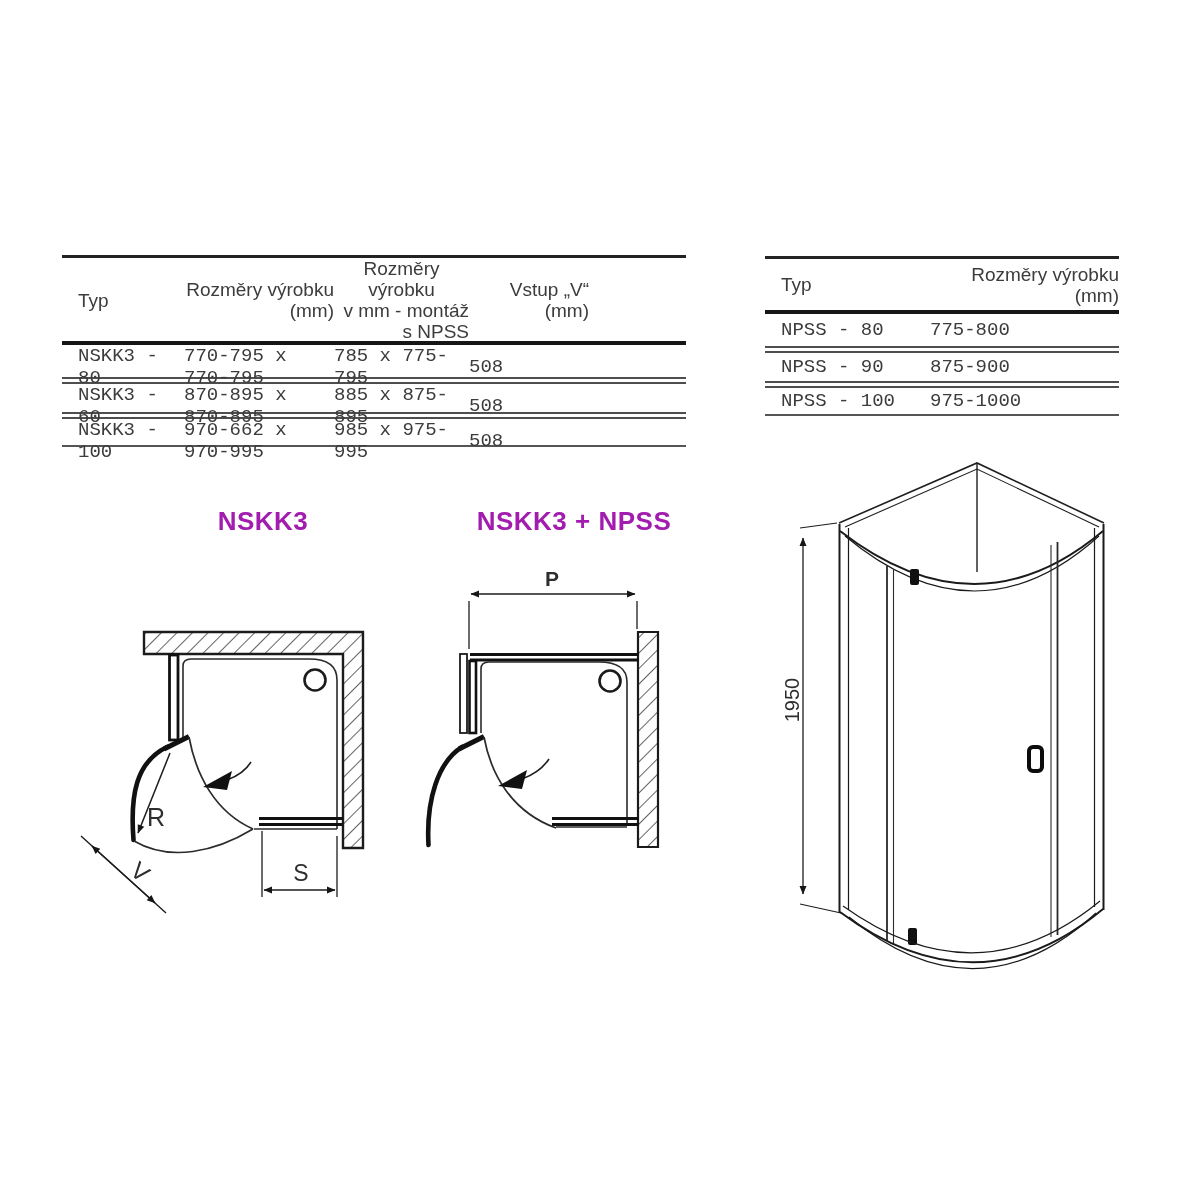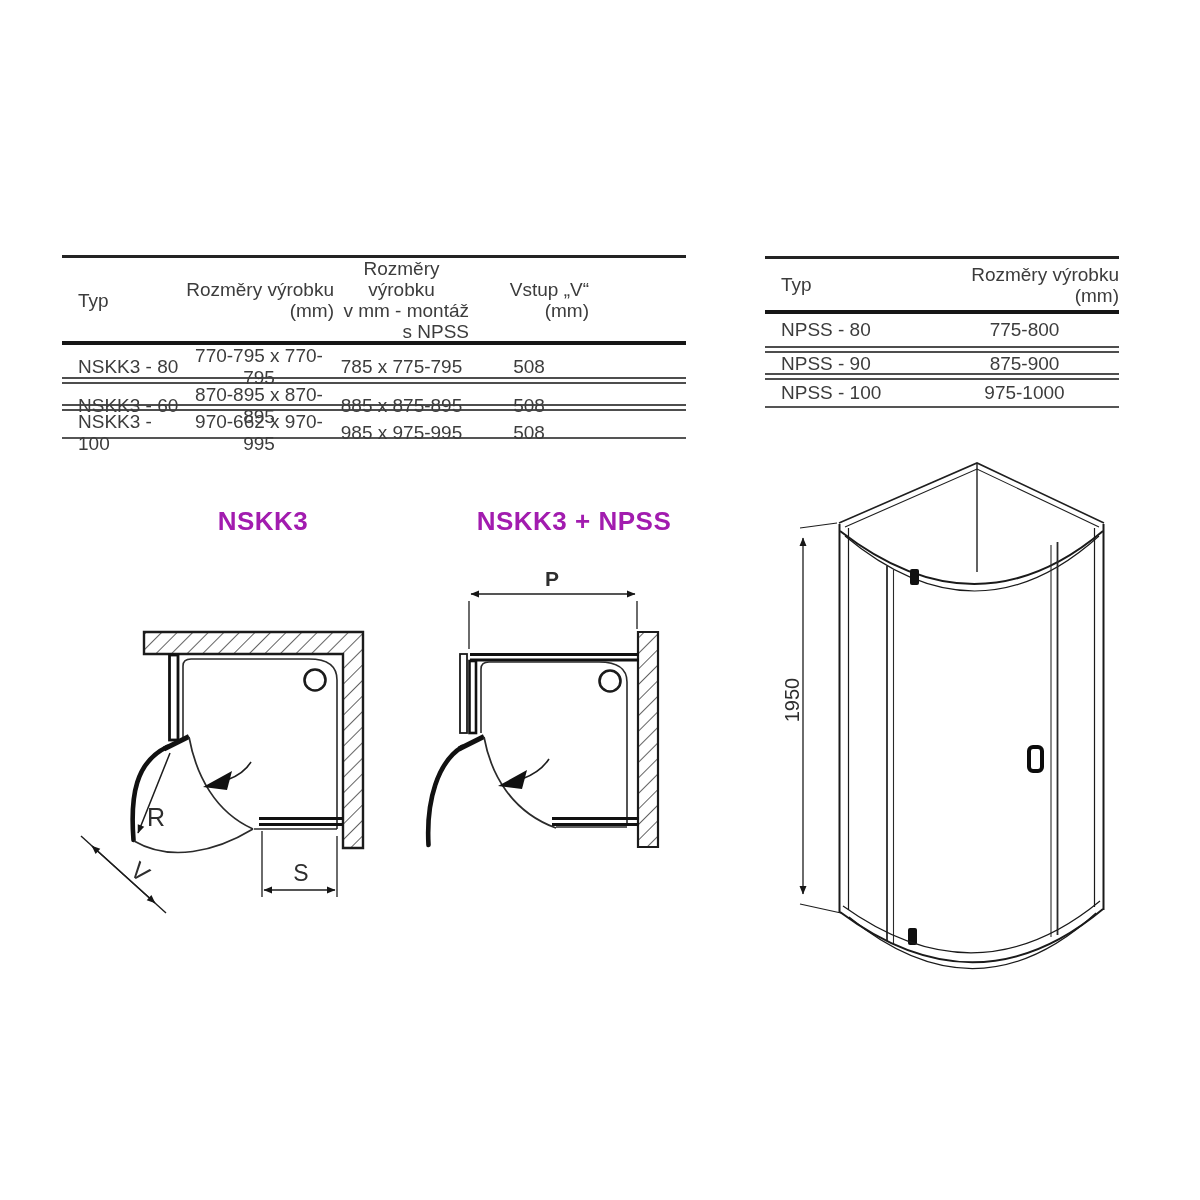--- a/index.html
+++ b/index.html
@@ -10,27 +10,27 @@
   
   .tbl{position:absolute;color:#3c3c3c;font-size:19px;}
   .tbl-left{left:62px;top:255px;width:624px;border-top:3px solid #232323;}
   .tbl-right{left:765px;top:256px;width:354px;border-top:3px solid #232323;}
   .thead{display:grid;}
   .tbl-left .thead{grid-template-columns:122px 150px 135px 120px;height:83px;}
   .tbl-right .thead{grid-template-columns:165px 189px;height:51px;}
   .hc{display:flex;flex-direction:column;justify-content:center;text-align:center;line-height:21px;align-items:flex-end;}
   .hc.c1{align-items:flex-start;text-align:left;padding-left:16px;}
   .thick{height:4px;background:#161616;}
-  .trow{display:grid;align-items:center;}
+  .trow{display:grid;align-items:center;font-family:Liberation Mono, monospace;}
   .tbl-left .trow{grid-template-columns:122px 150px 135px 120px;}
   .tbl-right .trow{grid-template-columns:165px 189px;}
-  .cell{text-align:center;}
+  .cell{}
   .cell.c1{text-align:left;padding-left:16px;}
   .r-a{height:32px;}
-  .r-b{height:20px;}
+  .r-b{height:28px;}
   .r-c{height:26px;}
   .sep{height:7px;border-top:2px solid #4e4e4e;border-bottom:2px solid #4e4e4e;box-sizing:border-box;}
   .bline{height:2px;background:#555;}
   
   .dtitle{
     position:absolute;top:506px;width:220px;text-align:center;
     font-size:26px;font-weight:700;color:#a21caf;letter-spacing:.5px;
   }
   #title-left{left:153px;}
   #title-middle{left:464px;}

